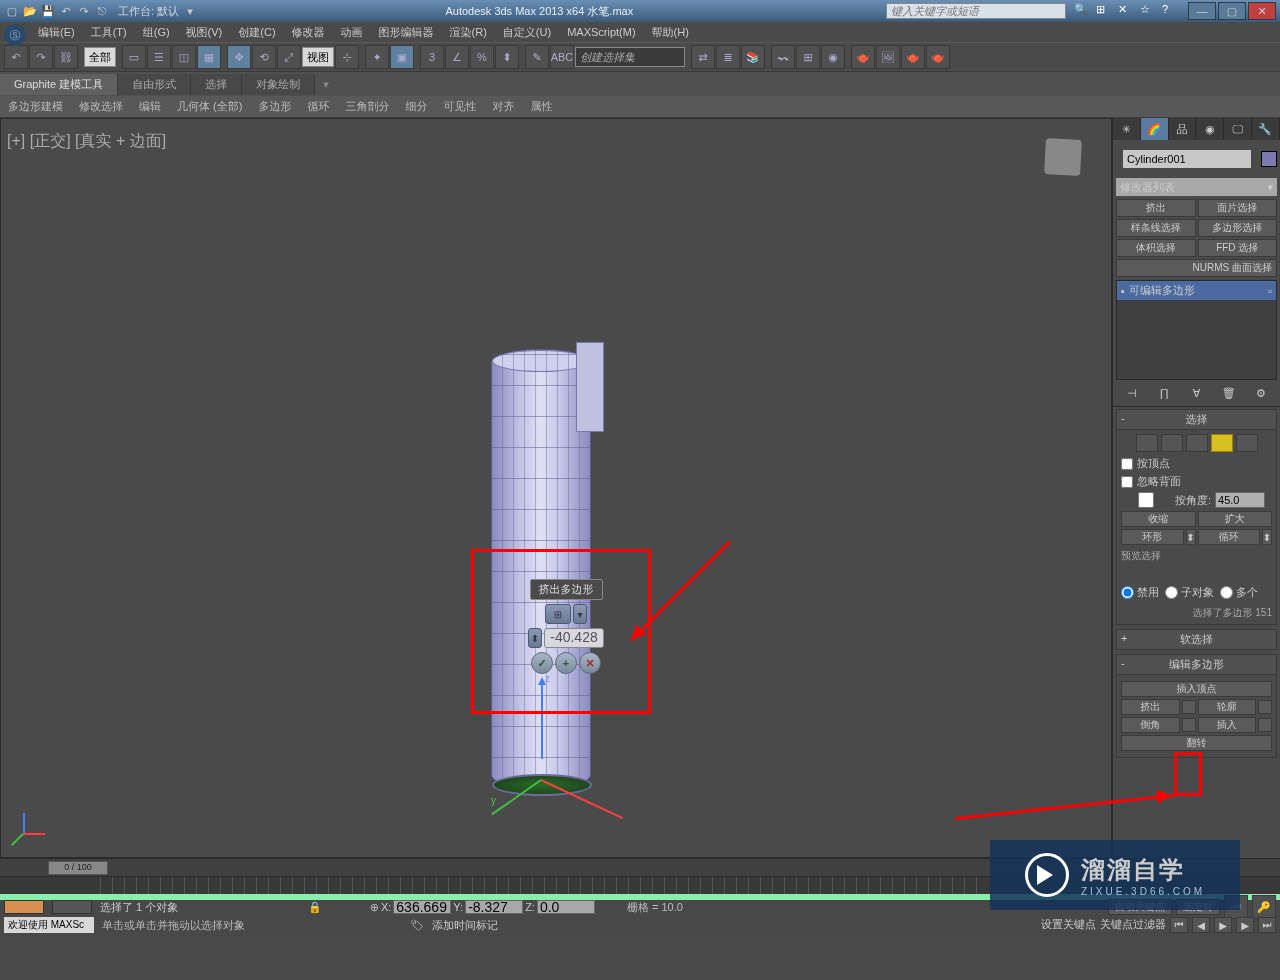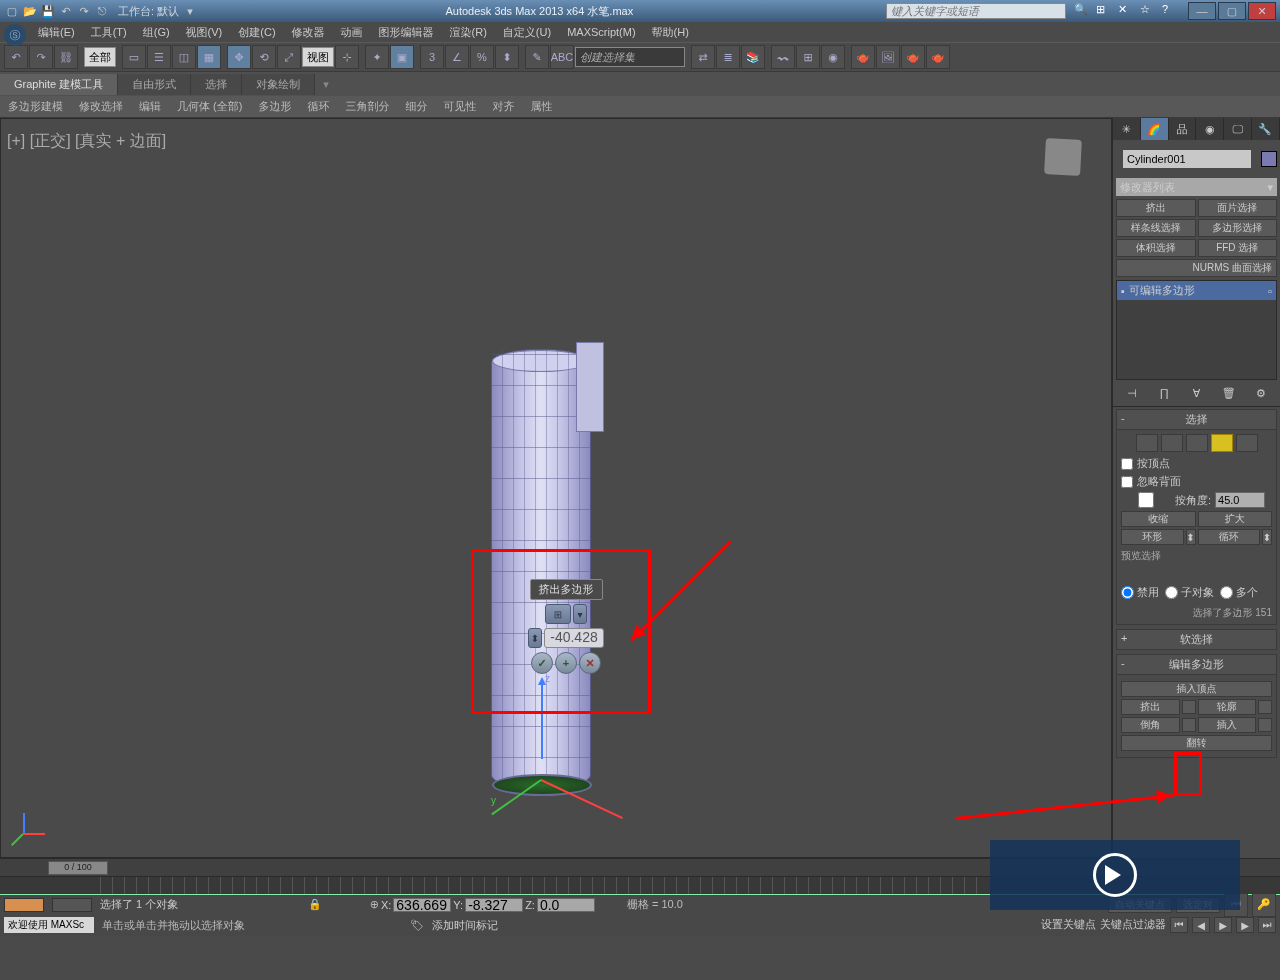--- a/index.html
+++ b/index.html
@@ -89,21 +89,21 @@
 .cp-editrow{display:flex;align-items:center;gap:2px;margin:2px 0}
 .cp-editbtn{flex:1;height:16px;background:#5a5a5a;border:1px solid #3a3a3a;display:flex;align-items:center;justify-content:center;font-size:10px;cursor:pointer}
 .cp-editsq{width:14px;height:14px;background:#5a5a5a;border:1px solid #3a3a3a;cursor:pointer}
 .redbox2{position:absolute;right:78px;top:752px;width:28px;height:44px;border:3px solid #f00;z-index:5}
 .redarrow2{position:absolute;right:106px;top:794px;width:220px;height:3px;background:#f00;transform:rotate(-6deg);transform-origin:right;z-index:5}
 .redarrow2::after{content:'';position:absolute;right:-4px;top:-6px;border:7px solid transparent;border-left:14px solid #f00}
 .timeline{height:18px;background:#404040;border-top:1px solid #2a2a2a;display:flex;align-items:center;padding:0 40px;position:relative}
 .timeline .slider{position:absolute;left:48px;width:60px;height:14px;background:#888;border:1px solid #555;color:#222;font-size:9px;text-align:center}
 .trackbar{height:18px;background:#383838;border-top:1px solid #2a2a2a;position:relative}
 .trackbar .ticks{position:absolute;left:100px;right:300px;top:0;bottom:0;background:repeating-linear-gradient(90deg,#555 0,#555 1px,transparent 1px,transparent 12px)}
-.statusbar{height:20px;background:#484848;border-top:1px solid #86efac;display:flex;align-items:center;padding:0 4px;gap:8px}
+.statusbar{height:20px;background:#484848;border-top:6px solid #86efac;display:flex;align-items:center;padding:0 4px;gap:8px}
 .statusbar .swatch2{width:40px;height:14px;background:#d89050;border:1px solid #333}
 .statusbar .sel{color:#ccc;flex:0 0 200px}
 .statusbar .coords{display:flex;gap:2px;align-items:center;margin-left:40px}
 .statusbar .coords input{width:58px;height:14px;background:#a8a8a8;border:1px solid #666;color:#000;font-size:14px;padding:0 2px}
 .statusbar .grid{margin-left:24px;color:#bbb}
 .statusbar .right{margin-left:auto;display:flex;gap:4px;align-items:center}
 .statusbar .akbtn{height:16px;padding:0 6px;background:#5a5a5a;border:1px solid #3a3a3a;font-size:10px}
 .statusbar2{height:22px;background:#484848;display:flex;align-items:center;padding:0 4px;gap:8px}
 .statusbar2 .welcome{width:90px;background:#d8d8d8;color:#000;padding:1px 4px;font-size:10px}
 .statusbar2 .prompt{color:#bbb;flex:0 0 300px}
@@ -440,13 +440,17 @@
     <span class="smbtn">⏮</span>
     <span class="smbtn">◀</span>
     <span class="smbtn">▶</span>
     <span class="smbtn">▶</span>
     <span class="smbtn">⏭</span>
   </div>
 </div>
 
 <div class="watermark">
   <div class="play"></div>
+  <div class="txt">
+    <div class="big">溜溜自学</div>
+    <div class="small">ZIXUE.3D66.COM</div>
+  </div>
 </div>
 
 </body></html>

